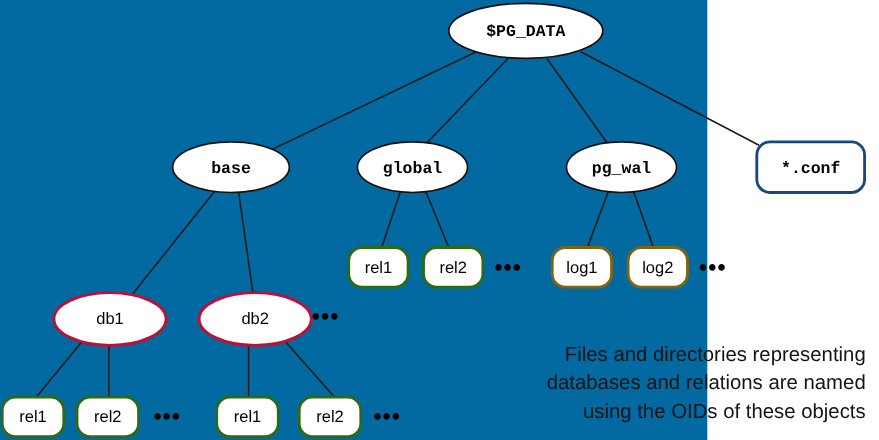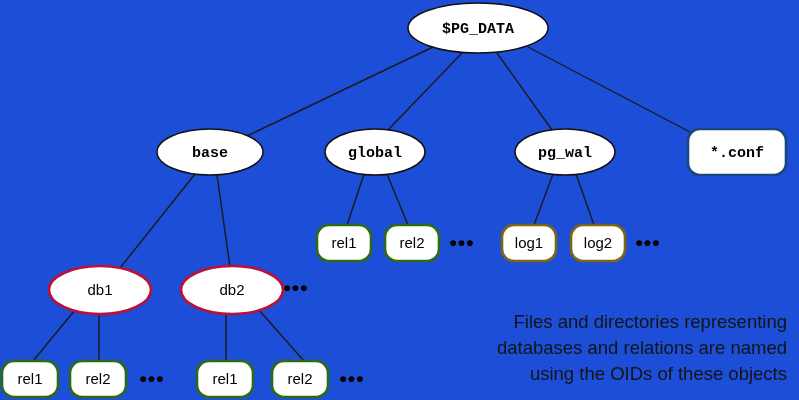--- a/index.html
+++ b/index.html
@@ -9,23 +9,23 @@
     background: #ffffff;
   }
   body {
     width: 799px;
     height: 400px;
     overflow: hidden;
     font-family: "Liberation Sans", sans-serif;
   }
   #diagram-root {
     position: relative;
-    width: 799px;
+    width: 643px;
     height: 400px;
-    background: #1d4ed8;
+    background: #0369a1;
   }
   svg#tree-svg {
     position: absolute;
     top: 0;
     left: 0;
     width: 799px;
     height: 400px;
     display: block;
   }
   .edge-line {

